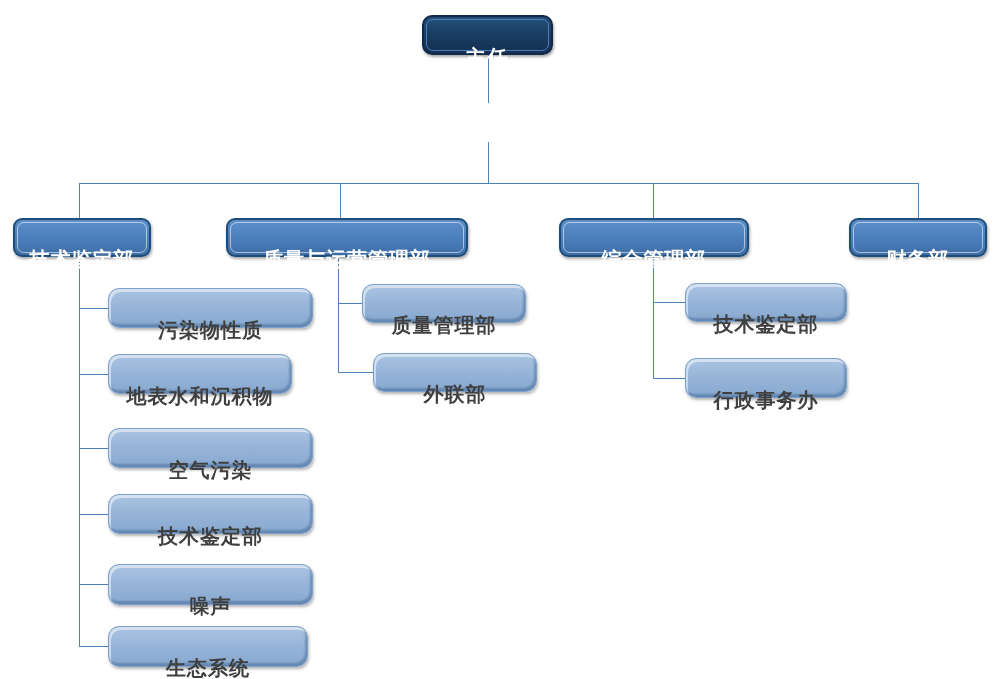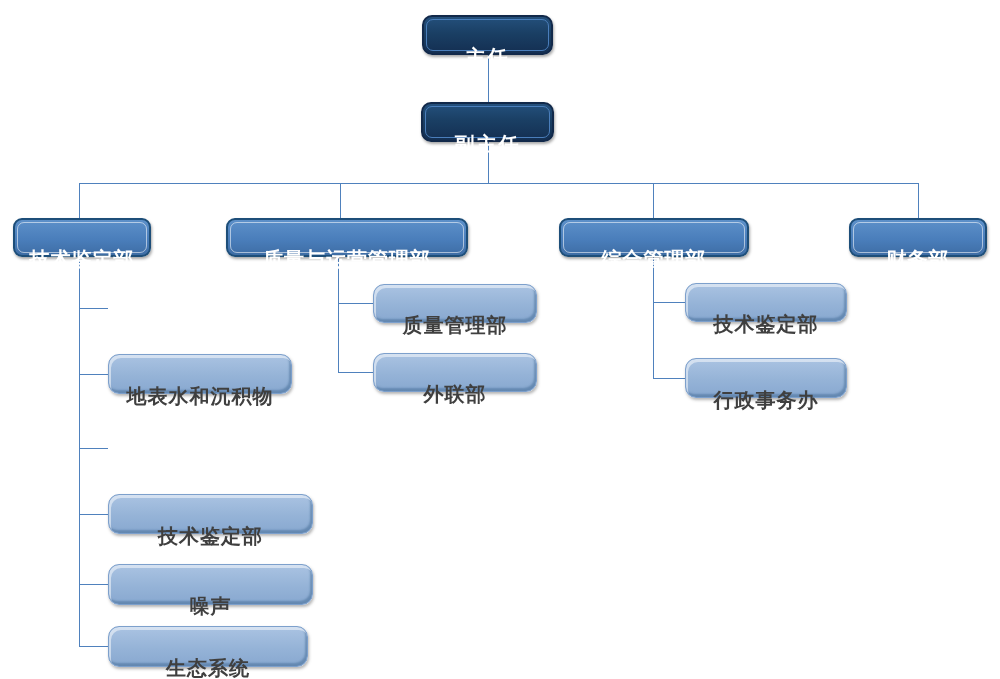--- a/index.html
+++ b/index.html
@@ -74,51 +74,54 @@
       <line x1="653" y1="257" x2="653" y2="378"></line>
       <line x1="653" y1="302" x2="685" y2="302"></line>
       <line x1="653" y1="378" x2="685" y2="378"></line>
     </g>
   </svg>
 
   <div class="node lvl-dark" style="left:422px;top:15px;width:131px;height:40px">
     <span class="lbl">主任</span>
   </div>
 
-  <div class="node lvl-dark" style="left:421px;top:102px;width:133px;height:40px">
-    <span class="lbl">副主任</span>
-  </div>
 
   <div class="node lvl-mid" style="left:13px;top:218px;width:138px;height:39px">
     <span class="lbl">技术鉴定部</span>
   </div>
   <div class="node lvl-mid" style="left:559px;top:218px;width:190px;height:39px">
     <span class="lbl">综合管理部</span>
   </div>
   <div class="node lvl-mid" style="left:226px;top:218px;width:242px;height:39px">
     <span class="lbl">质量与运营管理部</span>
   </div>
   <div class="node lvl-mid" style="left:849px;top:218px;width:138px;height:39px">
     <span class="lbl">财务部</span>
   </div>
 
+  <div class="node lvl-light" style="left:108px;top:288px;width:205px;height:40px">
+    <span class="lbl">污染物性质</span>
+  </div>
   <div class="node lvl-light" style="left:108px;top:354px;width:184px;height:40px">
     <span class="lbl">地表水和沉积物</span>
+  </div>
+  <div class="node lvl-light" style="left:108px;top:428px;width:205px;height:40px">
+    <span class="lbl">空气污染</span>
   </div>
   <div class="node lvl-light" style="left:108px;top:494px;width:205px;height:40px">
     <span class="lbl">技术鉴定部</span>
   </div>
   <div class="node lvl-light" style="left:108px;top:564px;width:205px;height:41px">
     <span class="lbl">噪声</span>
   </div>
   <div class="node lvl-light" style="left:108px;top:626px;width:200px;height:41px">
     <span class="lbl">生态系统</span>
   </div>
 
-  <div class="node lvl-light" style="left:373px;top:284px;width:164px;height:39px">
+  <div class="node lvl-light" style="left:362px;top:284px;width:164px;height:39px">
     <span class="lbl">质量管理部</span>
   </div>
   <div class="node lvl-light" style="left:373px;top:353px;width:164px;height:39px">
     <span class="lbl">外联部</span>
   </div>
 
   <div class="node lvl-light" style="left:685px;top:283px;width:162px;height:39px">
     <span class="lbl">技术鉴定部</span>
   </div>
   <div class="node lvl-light" style="left:685px;top:358px;width:162px;height:40px">

